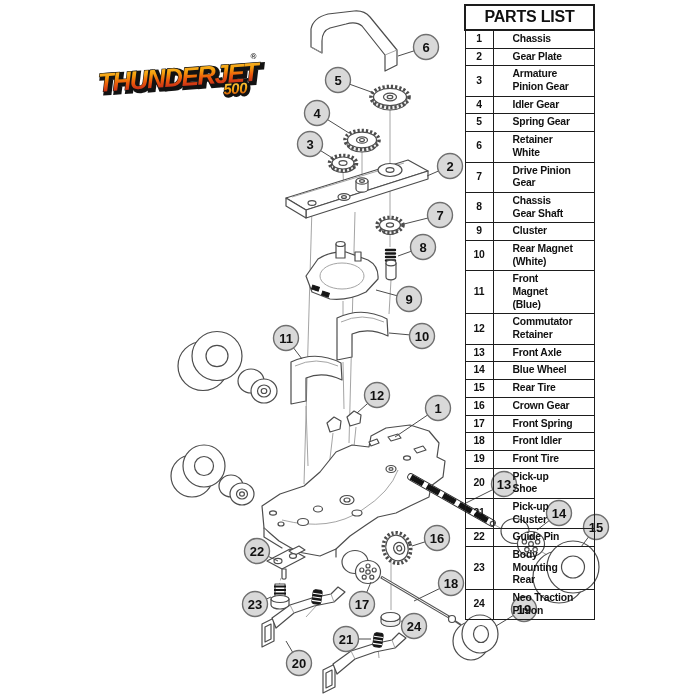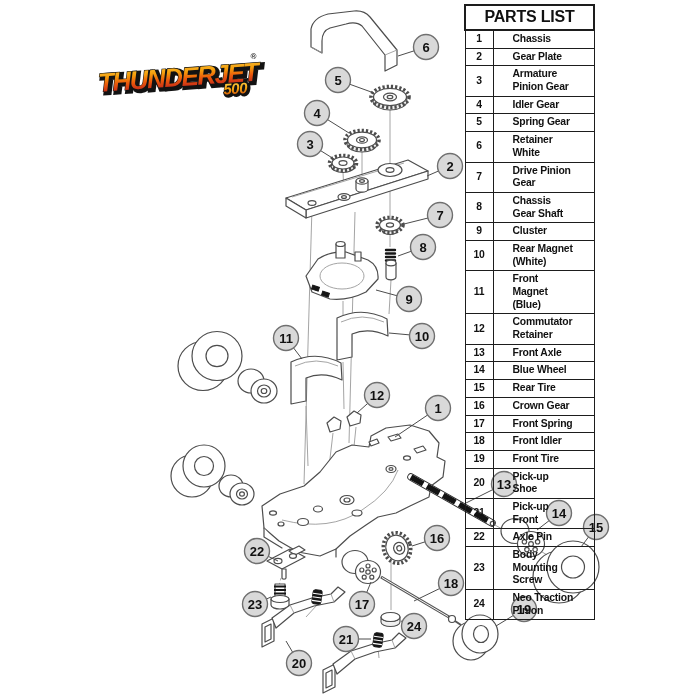--- a/index.html
+++ b/index.html
@@ -476,29 +476,29 @@
           <tr>
             <td class="num">19</td>
             <td class="name">Front Tire</td>
           </tr>
           <tr>
             <td class="num">20</td>
             <td class="name">Pick-up Shoe</td>
           </tr>
           <tr>
             <td class="num">21</td>
-            <td class="name">Pick-up Front</td>
+            <td class="name">Pick-up Cluster</td>
           </tr>
           <tr>
             <td class="num">22</td>
-            <td class="name">Axle Pin</td>
+            <td class="name">Guide Pin</td>
           </tr>
           <tr>
             <td class="num">23</td>
-            <td class="name">Body Mounting Screw</td>
+            <td class="name">Body Mounting Rear</td>
           </tr>
           <tr>
             <td class="num">24</td>
             <td class="name">Neo Traction Pinion</td>
           </tr>
         </tbody>
     </table>
   </div>
 
 </div>

